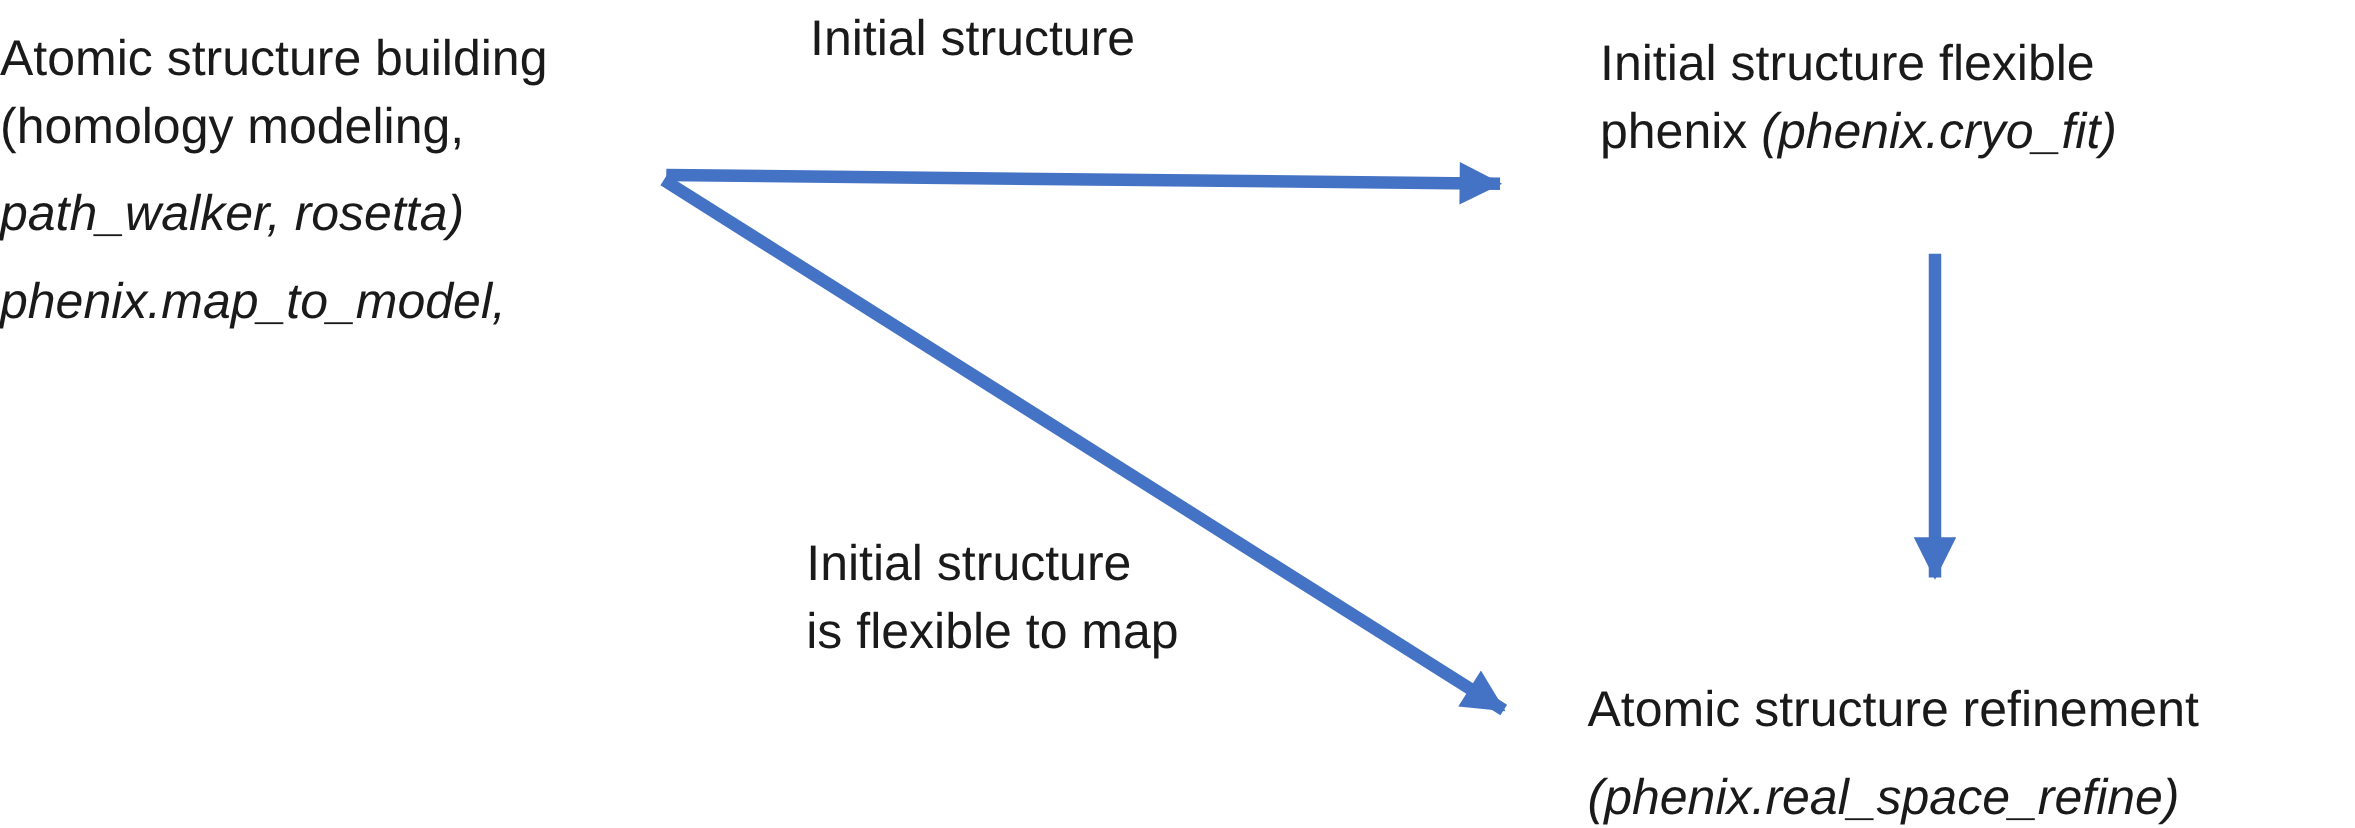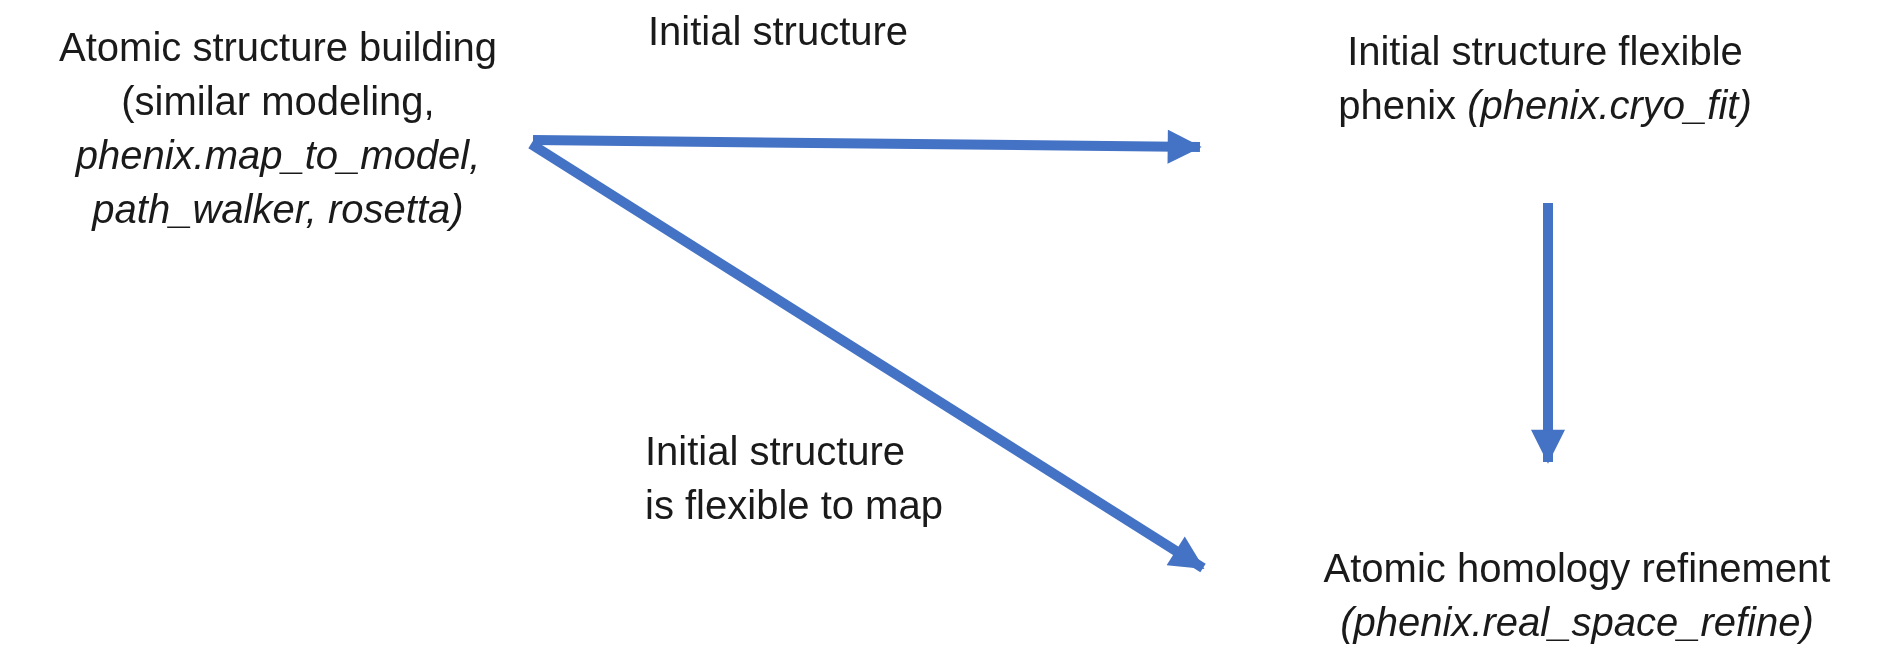--- a/index.html
+++ b/index.html
@@ -22,60 +22,60 @@
     width: 1884px;
     height: 662px;
   }
   .txt {
     position: absolute;
     font-size: 40px;
     line-height: 54px;
     color: #1a1a1a;
     white-space: nowrap;
   }
-  .center { text-align: center; }
-  .italic { font-style: italic; }
+  .center { text-align: left; }
+  .italic { font-style: italic; margin-top: 16px; }
 </style>
 </head>
 <body>
 
 <div class="canvas">
 
   <svg class="arrow-layer" width="1884" height="662" viewBox="0 0 1884 662" xmlns="http://www.w3.org/2000/svg">
     <defs>
       <marker id="ah" viewBox="0 0 10 10" refX="9.5" refY="5" markerWidth="3.8" markerHeight="3.4" orient="auto-start-reverse">
         <path d="M0,0 L10,5 L0,10 z" fill="#4472C4"></path>
       </marker>
     </defs>
     <line x1="533" y1="140" x2="1200" y2="147" stroke-width="10" marker-end="url(#ah)" stroke="#4472C4"></line>
     <line x1="531" y1="144" x2="1203" y2="568" stroke-width="10" marker-end="url(#ah)" stroke="#4472C4"></line>
     <line x1="1548" y1="203" x2="1548" y2="462" stroke-width="10" marker-end="url(#ah)" stroke="#4472C4"></line>
   </svg>
 
   <div class="txt center" style="left:0px; top:20px; width:556px;">
     <div>Atomic structure building</div>
-    <div>(similar modeling,</div>
+    <div>(homology modeling,</div>
+    <div class="italic">path_walker, rosetta)</div>
     <div class="italic">phenix.map_to_model,</div>
-    <div class="italic">path_walker, rosetta)</div>
   </div>
 
   <div class="txt" style="left:648px; top:4px;">
     <div>Initial structure</div>
   </div>
 
   <div class="txt center" style="left:1280px; top:24px; width:530px;">
     <div>Initial structure flexible</div>
     <div>
       <span>phenix </span><span class="italic">(phenix.cryo_fit)</span>
     </div>
   </div>
 
   <div class="txt" style="left:645px; top:424px;">
     <div>Initial structure</div>
     <div>is flexible to map</div>
   </div>
 
   <div class="txt center" style="left:1270px; top:541px; width:614px;">
-    <div>Atomic homology refinement</div>
+    <div>Atomic structure refinement</div>
     <div class="italic">(phenix.real_space_refine)</div>
   </div>
 
 </div>
 
 </body></html>

